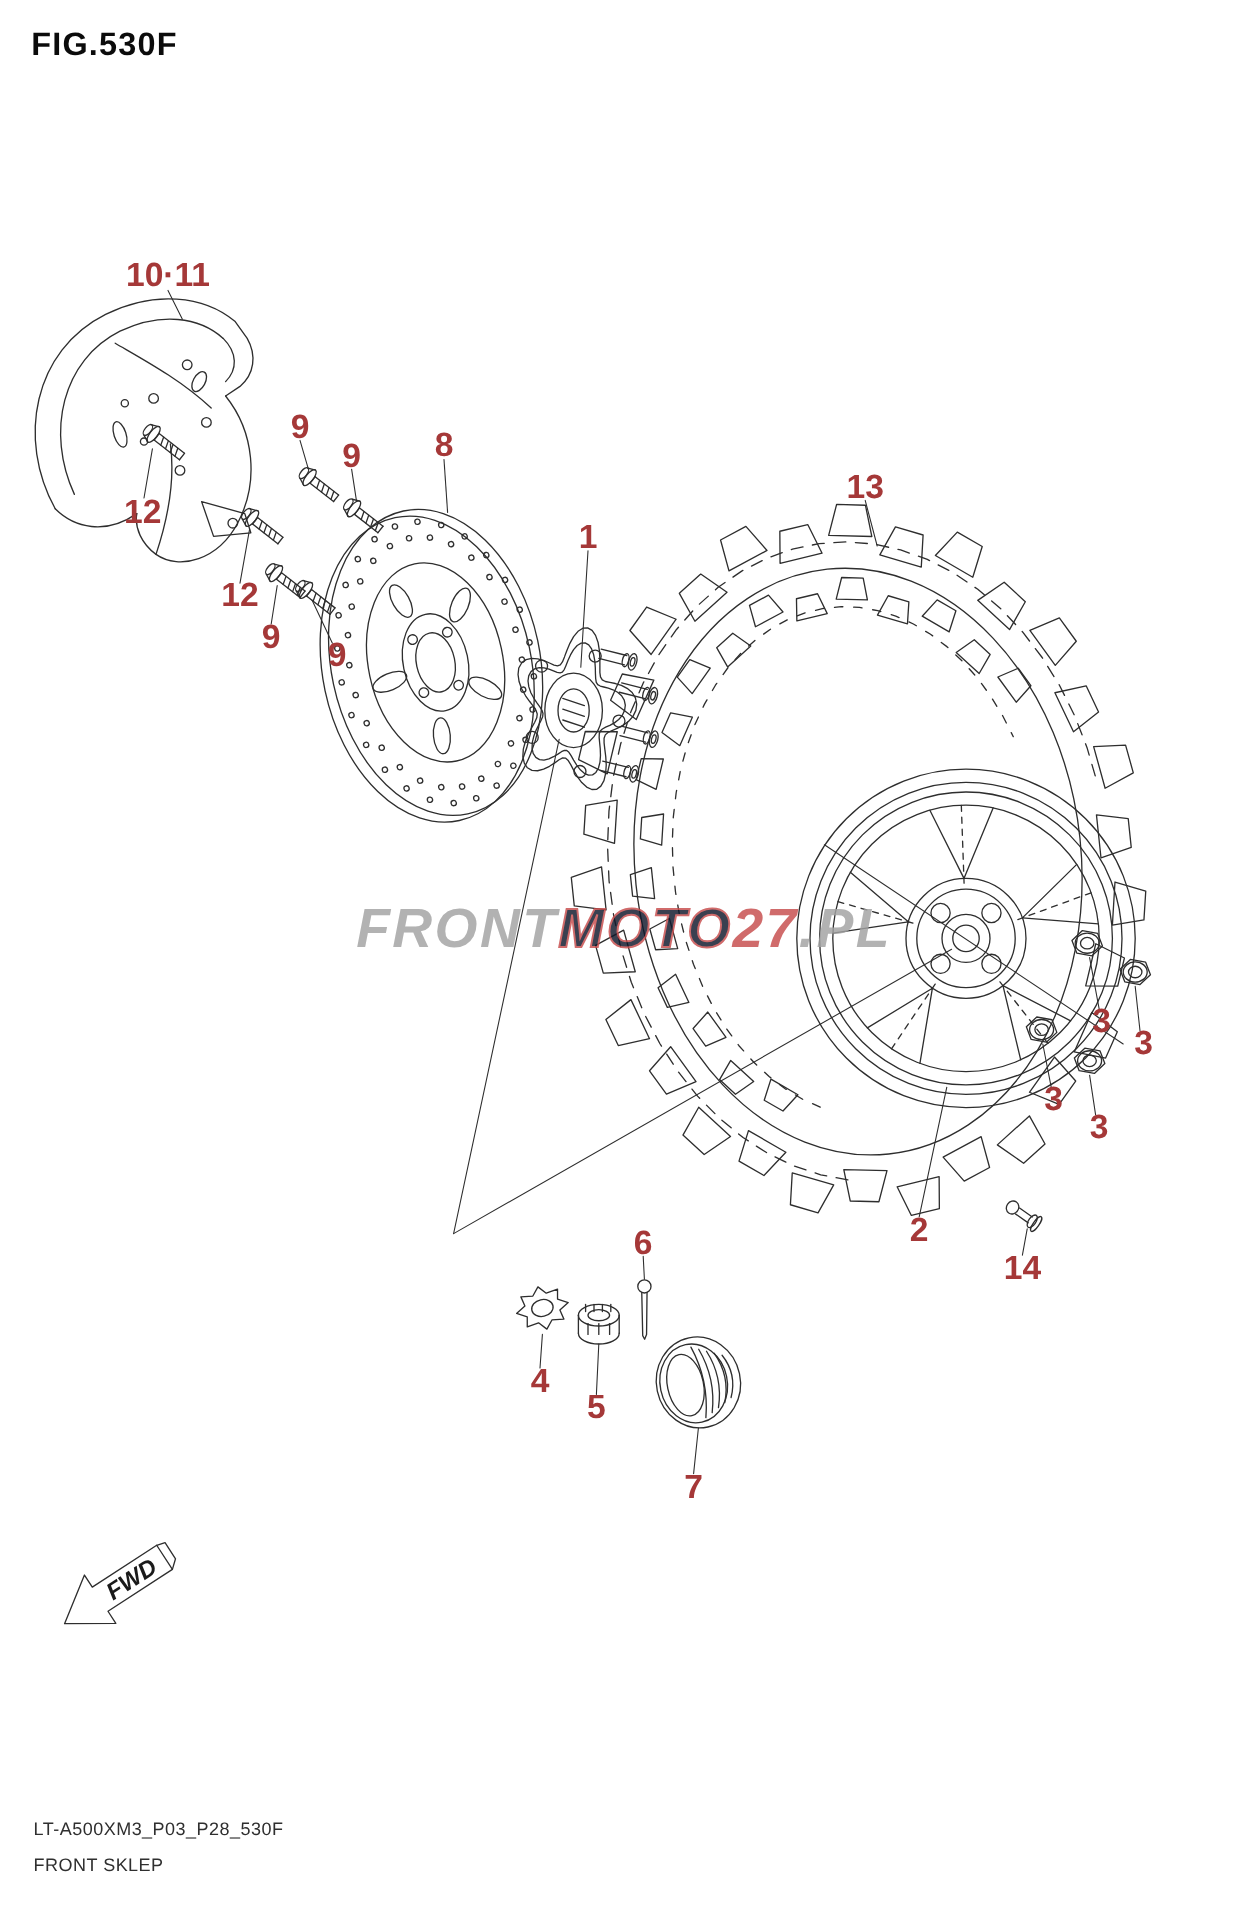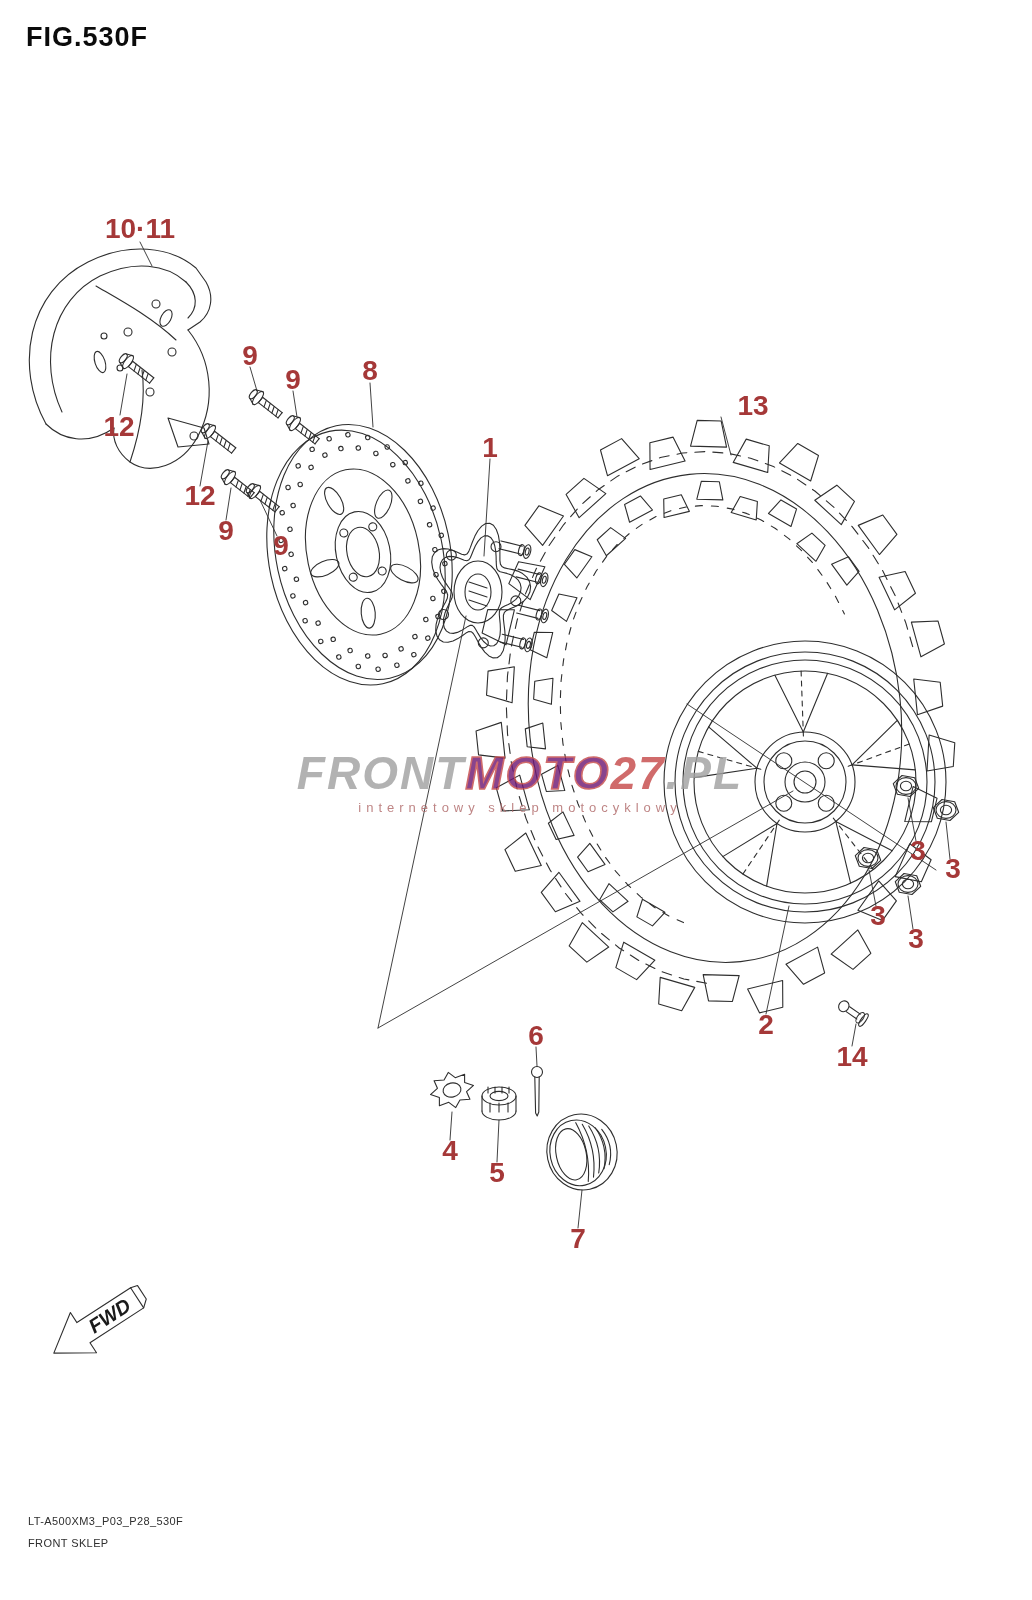--- a/index.html
+++ b/index.html
@@ -27,32 +27,32 @@
   .watermark {
     position:absolute; left:225px; top:750px; width:590px;
     text-align:center; opacity:0.82; pointer-events:none;
   }
   .wm-line1 {
     font-style:italic; font-weight:bold; font-size:46px;
     letter-spacing:2px; color:var(--wm-gray,#a0a0a0);
     line-height:1.0;
   }
   .wm-line1 .wm-outline {
-    color:#701a75;
+    color:#0f172a;
     -webkit-text-stroke:1.6px var(--wm-red,#c64b4b);
   }
   .wm-line1 .wm-red { color:var(--wm-red,#c64b4b); }
   .wm-line2 {
     margin-top:4px;
     font-size:13px; letter-spacing:5px;
     color:#b06a6a;
   }
   .footer {
     position:absolute; left:28px; top:1510px;
-    font-size:11px; color:#2f2f2f; letter-spacing:0.4px;
+    font-size:15px; color:#2f2f2f; letter-spacing:0.4px;
     line-height:2.0;
   }
 </style>
 </head>
 <body>
 
 <div class="page-title">FIG.530F</div>
 
 <svg id="diagram" width="1032" height="1600" viewBox="0 0 1032 1600" stroke="#2e2e2e" fill="none" stroke-width="1.1" stroke-linecap="round" stroke-linejoin="round">
     <g>
@@ -450,34 +450,33 @@
 <div id="callouts">
     <div class="callout" style="left: 140px; top: 229px;">10·11</div>
     <div class="callout" style="left: 119px; top: 427px;">12</div>
     <div class="callout" style="left: 250px; top: 356px;">9</div>
     <div class="callout" style="left: 293px; top: 380px;">9</div>
     <div class="callout" style="left: 370px; top: 371px;">8</div>
     <div class="callout" style="left: 200px; top: 496px;">12</div>
     <div class="callout" style="left: 226px; top: 531px;">9</div>
     <div class="callout" style="left: 281px; top: 546px;">9</div>
     <div class="callout" style="left: 490px; top: 448px;">1</div>
-    <div class="callout" style="left: 721px; top: 406px; margin-left: 32px;">13</div>
+    <div class="callout" style="left: 721px; top: 406px;">13</div>
     <div class="callout" style="left: 918px; top: 851px;">3</div>
     <div class="callout" style="left: 953px; top: 869px;">3</div>
     <div class="callout" style="left: 878px; top: 916px;">3</div>
     <div class="callout" style="left: 916px; top: 939px;">3</div>
     <div class="callout" style="left: 766px; top: 1025px;">2</div>
     <div class="callout" style="left: 852px; top: 1057px;">14</div>
     <div class="callout" style="left: 450px; top: 1151px;">4</div>
     <div class="callout" style="left: 497px; top: 1173px;">5</div>
     <div class="callout" style="left: 536px; top: 1036px;">6</div>
     <div class="callout" style="left: 578px; top: 1239px;">7</div>
   </div>
 
 <div class="watermark">
   <div class="wm-line1"><span class="wm-gray">FRONT</span><span class="wm-outline">MOTO</span><span class="wm-red">27</span><span class="wm-gray">.PL</span></div>
-  <div class="wm-line2">internetowy sklep motocyklowy</div>
 </div>
 
 <div class="footer">
   <div>LT-A500XM3_P03_P28_530F</div>
   <div>FRONT SKLEP</div>
 </div>
 
 </body></html>

